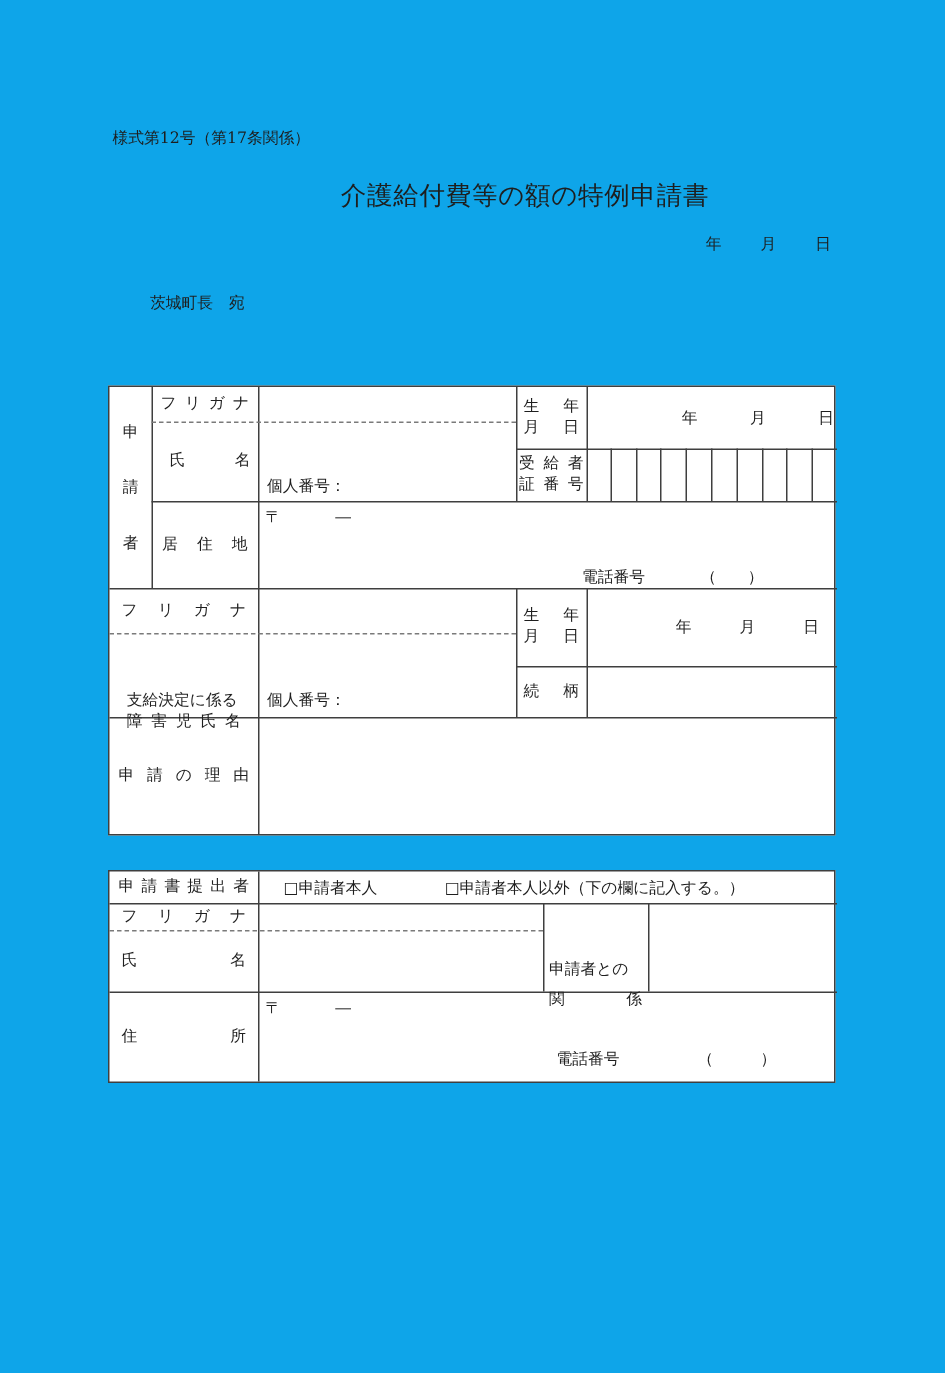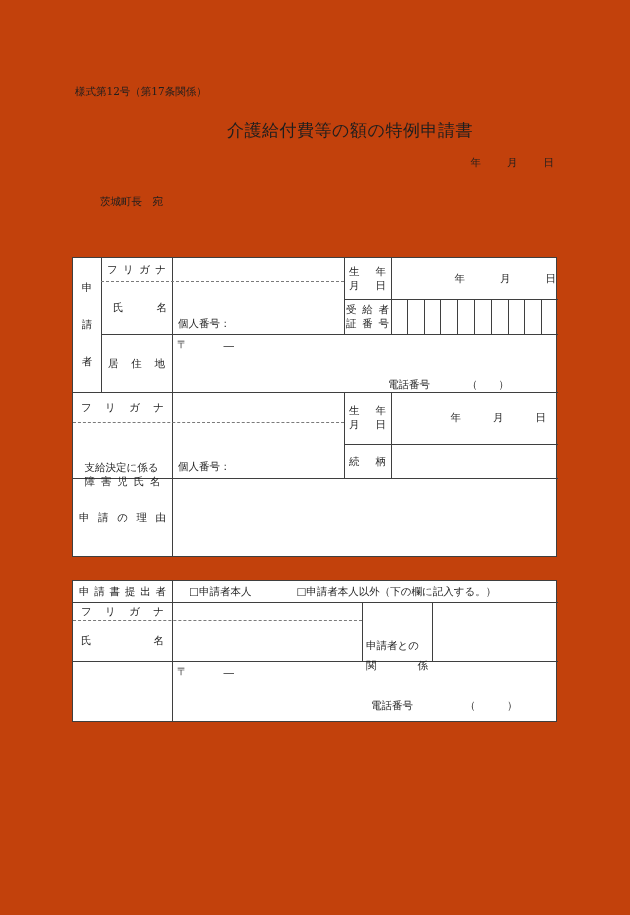--- a/index.html
+++ b/index.html
@@ -1,17 +1,17 @@
 <!DOCTYPE html>
 <html><head>
 <meta charset="utf-8">
 <style>
   html,body{margin:0;padding:0;background:#e8e8e8;}
   .page{
-    position:relative;width:630px;height:915px;background:#c2410c;
+    position:relative;width:630px;height:915px;background:#0ea5e9;
     font-family:"DejaVu Serif","Liberation Serif",serif;
     color:#1e1e1e;font-size:10.5px;overflow:hidden;
   }
   .abs{position:absolute;}
   .tbl{position:absolute;border:1px solid #3f3f3f;box-sizing:border-box;background:#fff;}
   .vl{position:absolute;width:0;border-left:1px solid #3f3f3f;}
   .hl{position:absolute;height:0;border-top:1px solid #3f3f3f;}
   .dl{position:absolute;height:0;border-top:1px dashed #7a7a7a;}
   .cell{position:absolute;box-sizing:border-box;}
   .jdist{text-align:justify;text-align-last:justify;}
@@ -145,20 +145,21 @@
 
     <div class="cell jdist" style="left:0;top:21px;width:99px;height:18px;line-height:18px;padding:0 8px;">フ リ ガ ナ</div>
     <div class="cell jdist" style="left:0;top:39px;width:99px;height:41px;line-height:41px;padding:0 8px;">氏名</div>
     <div class="cell" style="left:99px;top:21px;width:190px;height:59px;"></div>
     <div class="cell center-col" style="left:289px;top:21px;width:70px;height:59px;gap:6px;">
       <div style="padding:0 4px;font-family:Liberation Serif, serif;">申請者との</div>
       <div class="jdist" style="padding:0 4px;">関係</div>
     </div>
     <div class="cell" style="left:359px;top:21px;width:126px;height:59px;"></div>
 
+    <div class="cell jdist" style="left:0;top:80px;width:99px;height:60px;line-height:60px;padding:0 8px;">住所</div>
     <div class="cell" style="left:99px;top:80px;width:386px;height:60px;"></div>
     <div class="cell rowflex" style="left:104px;top:84px;gap:36px;">
       <span>〒</span>
       <span>―</span>
     </div>
     <div class="cell rowflex" style="left:298px;top:118px;gap:52px;">
       <span>電話番号</span>
       <span>（　　　）</span>
     </div>
   </div>

